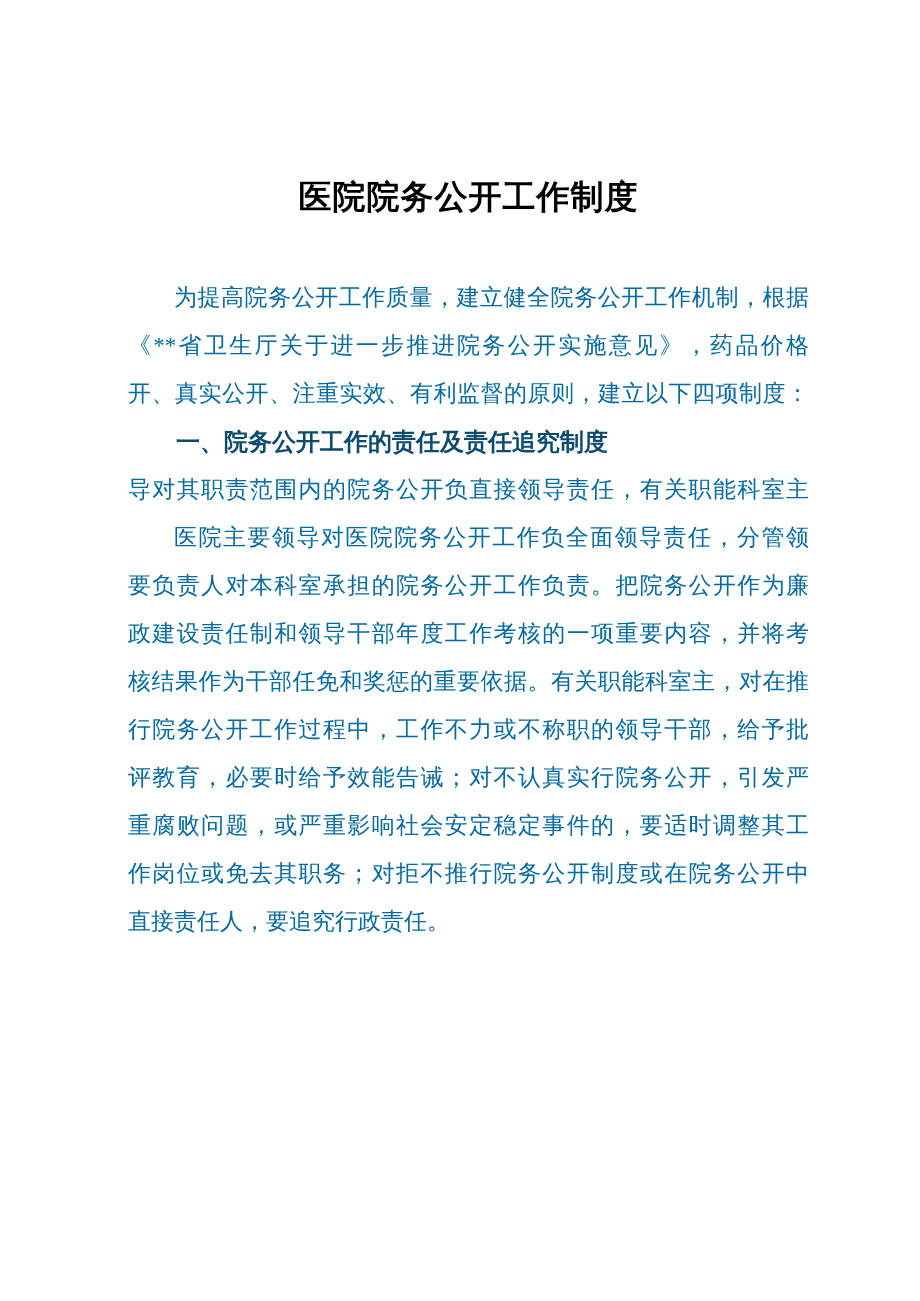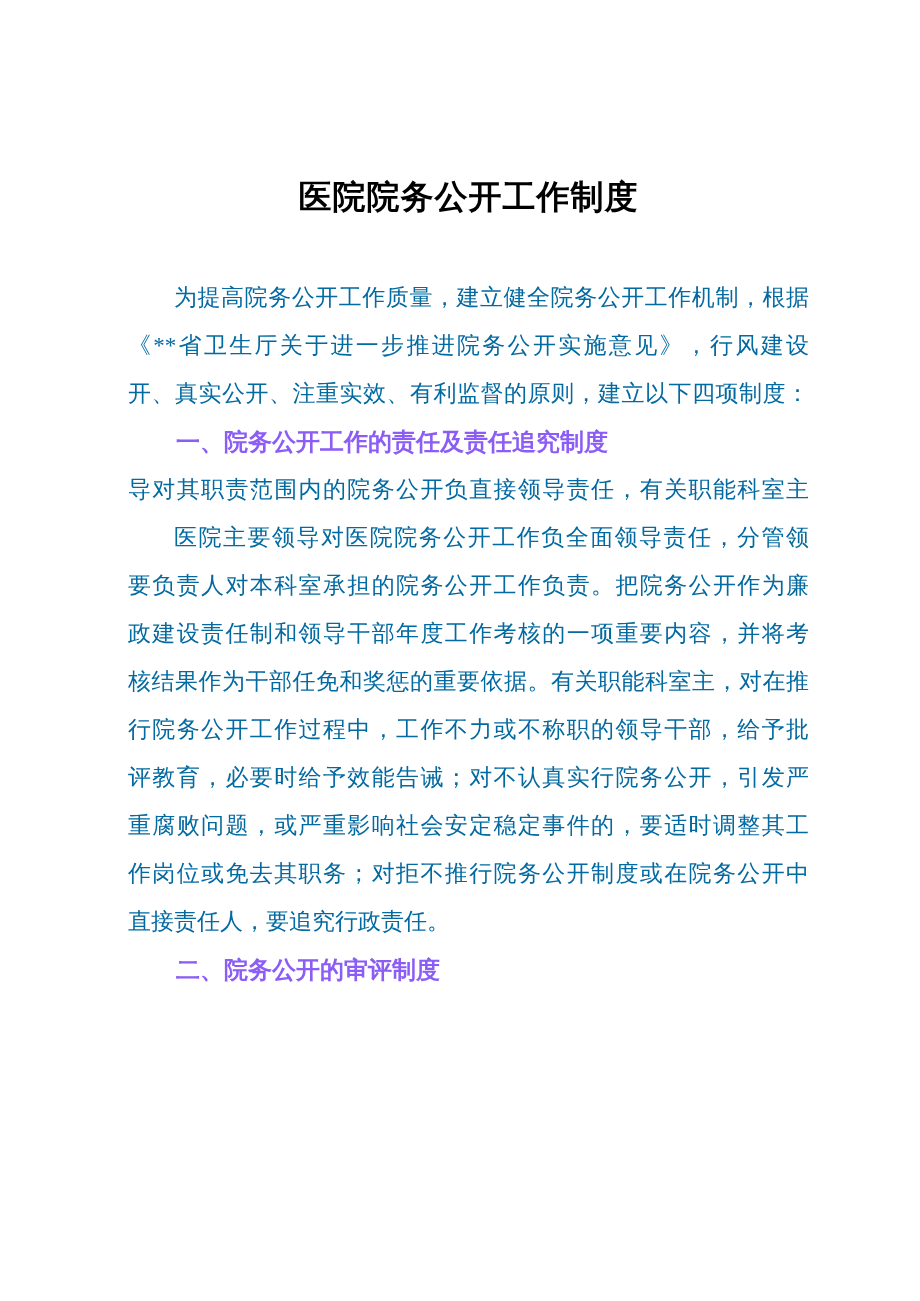--- a/index.html
+++ b/index.html
@@ -48,43 +48,42 @@
     text-indent: 2em;
   }
   .heading {
     font-family: "Liberation Sans", sans-serif;
     font-weight: bold;
     font-size: 24px;
     line-height: 48px;
     text-indent: 2em;
     text-align: center;
     text-align-last: left;
-    color: #8b5cf6;
+    color: #0c4a6e;
   }
   .paragraph { margin: 0; }
 </style>
 </head>
 <body>
 
 <main class="page">
   <h1 class="title">医院院务公开工作制度</h1>
   <div class="doc-body" id="doc-body">
       <div class="paragraph">
         <div class="line indent stretch">为提高院务公开工作质量，建立健全院务公开工作机制，根据</div>
-        <div class="line stretch">《**省卫生厅关于进一步推进院务公开实施意见》，行风建设</div>
+        <div class="line stretch">《**省卫生厅关于进一步推进院务公开实施意见》，药品价格</div>
         <div class="line stretch">开、真实公开、注重实效、有利监督的原则，建立以下四项制度：</div>
       </div>
       <div class="heading line">一、院务公开工作的责任及责任追究制度</div>
       <div class="paragraph">
         <div class="line stretch">导对其职责范围内的院务公开负直接领导责任，有关职能科室主</div>
         <div class="line indent stretch">医院主要领导对医院院务公开工作负全面领导责任，分管领</div>
         <div class="line stretch">要负责人对本科室承担的院务公开工作负责。把院务公开作为廉</div>
         <div class="line stretch">政建设责任制和领导干部年度工作考核的一项重要内容，并将考</div>
         <div class="line stretch">核结果作为干部任免和奖惩的重要依据。有关职能科室主，对在推</div>
         <div class="line stretch">行院务公开工作过程中，工作不力或不称职的领导干部，给予批</div>
         <div class="line stretch">评教育，必要时给予效能告诫；对不认真实行院务公开，引发严</div>
         <div class="line stretch">重腐败问题，或严重影响社会安定稳定事件的，要适时调整其工</div>
         <div class="line stretch">作岗位或免去其职务；对拒不推行院务公开制度或在院务公开中</div>
         <div class="line">直接责任人，要追究行政责任。</div>
       </div>
-      <div class="heading line">二、院务公开的审评制度</div>
     </div>
 </main>
 
 </body></html>

